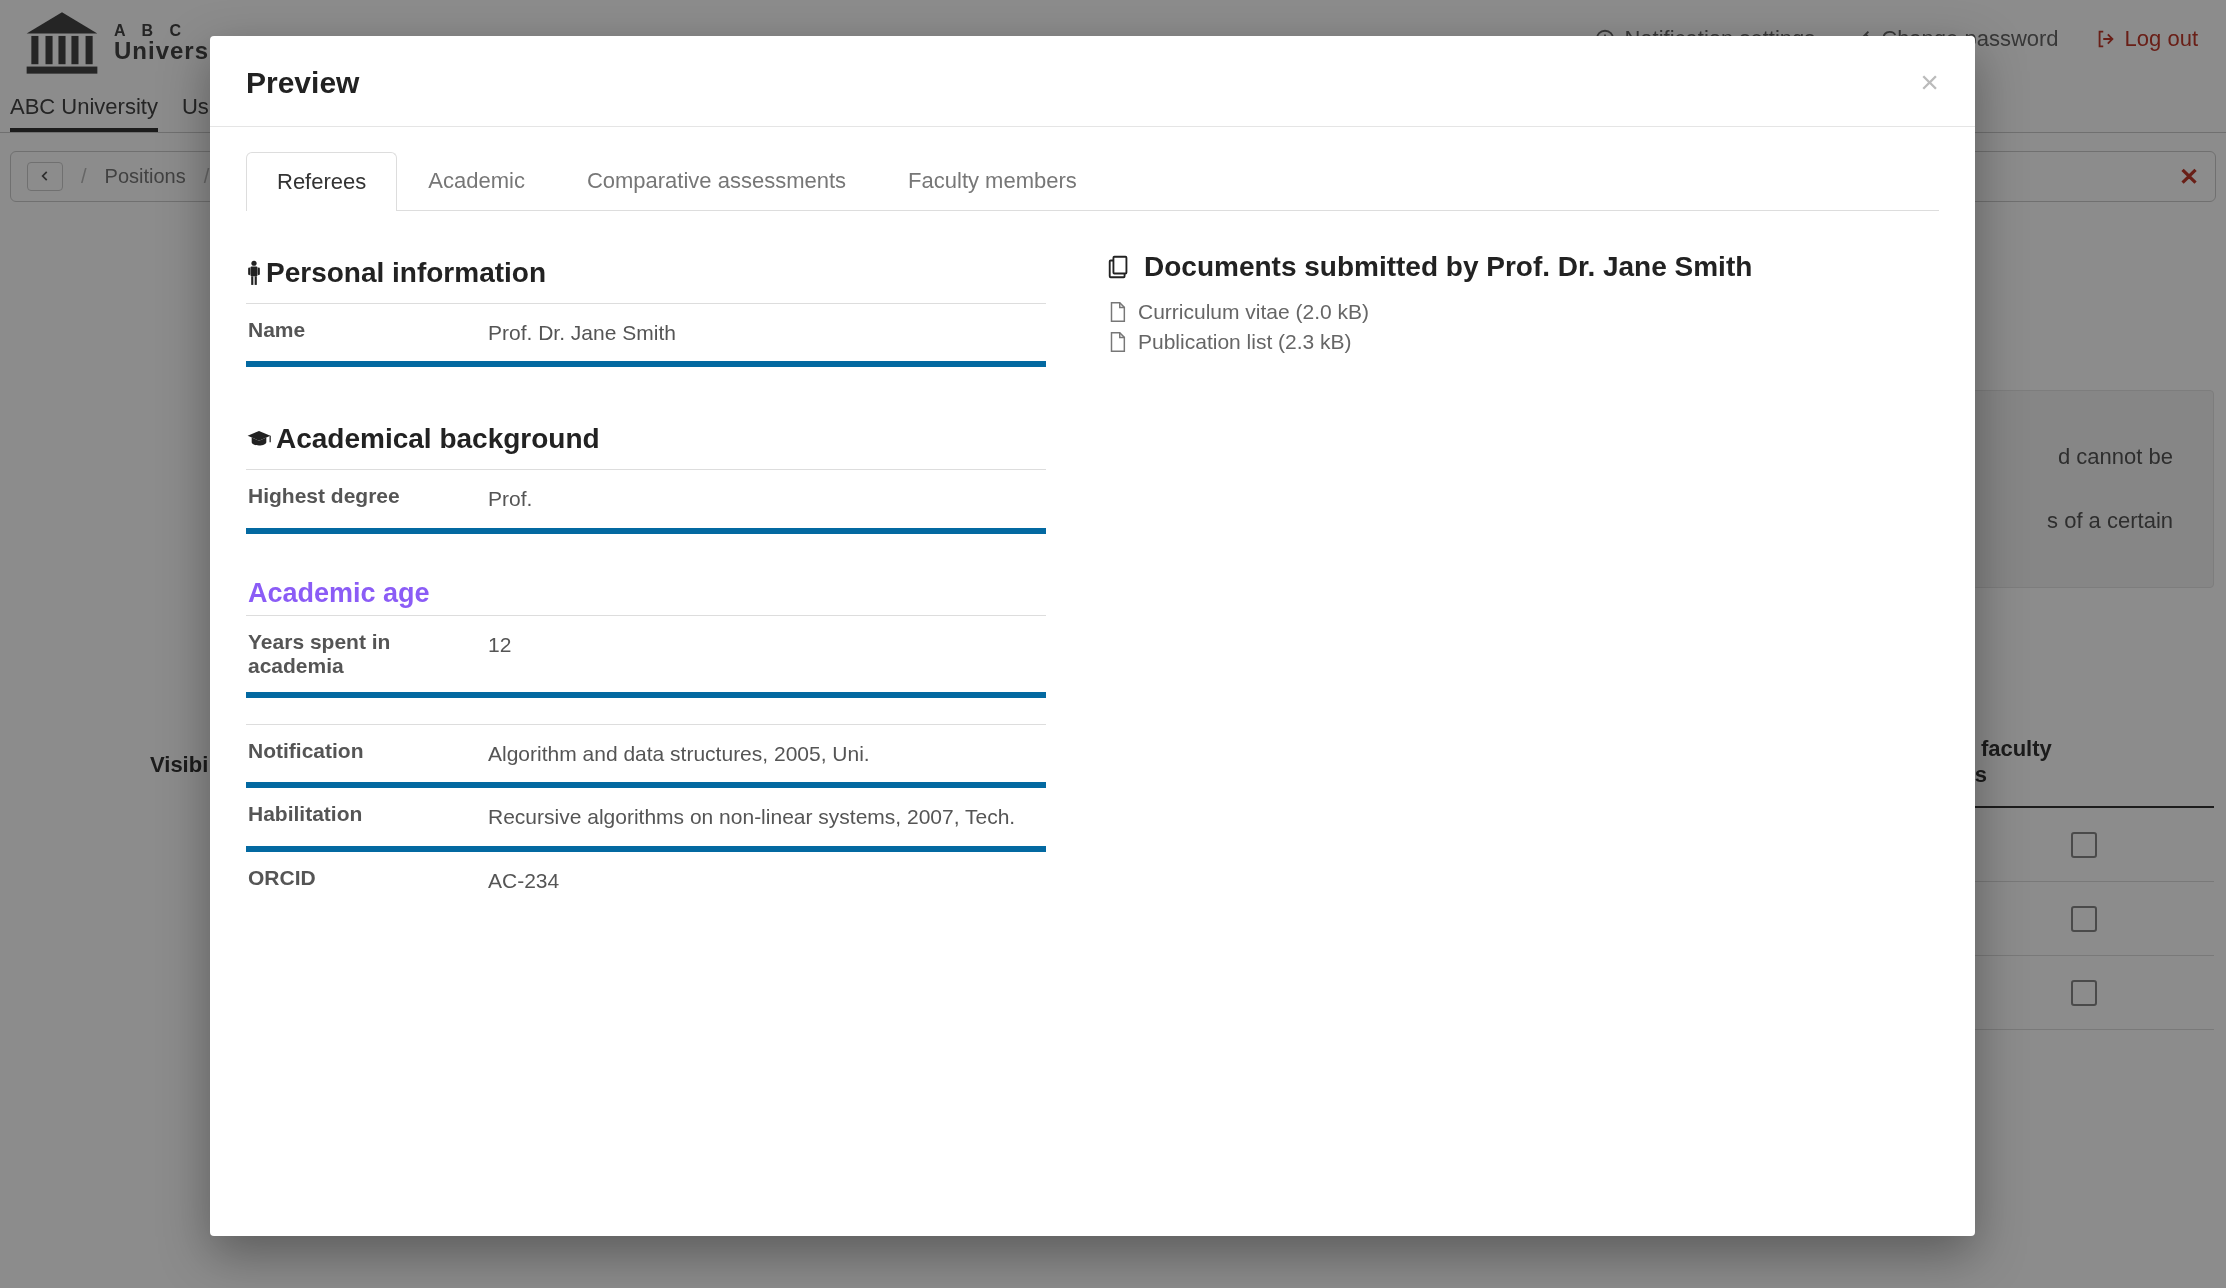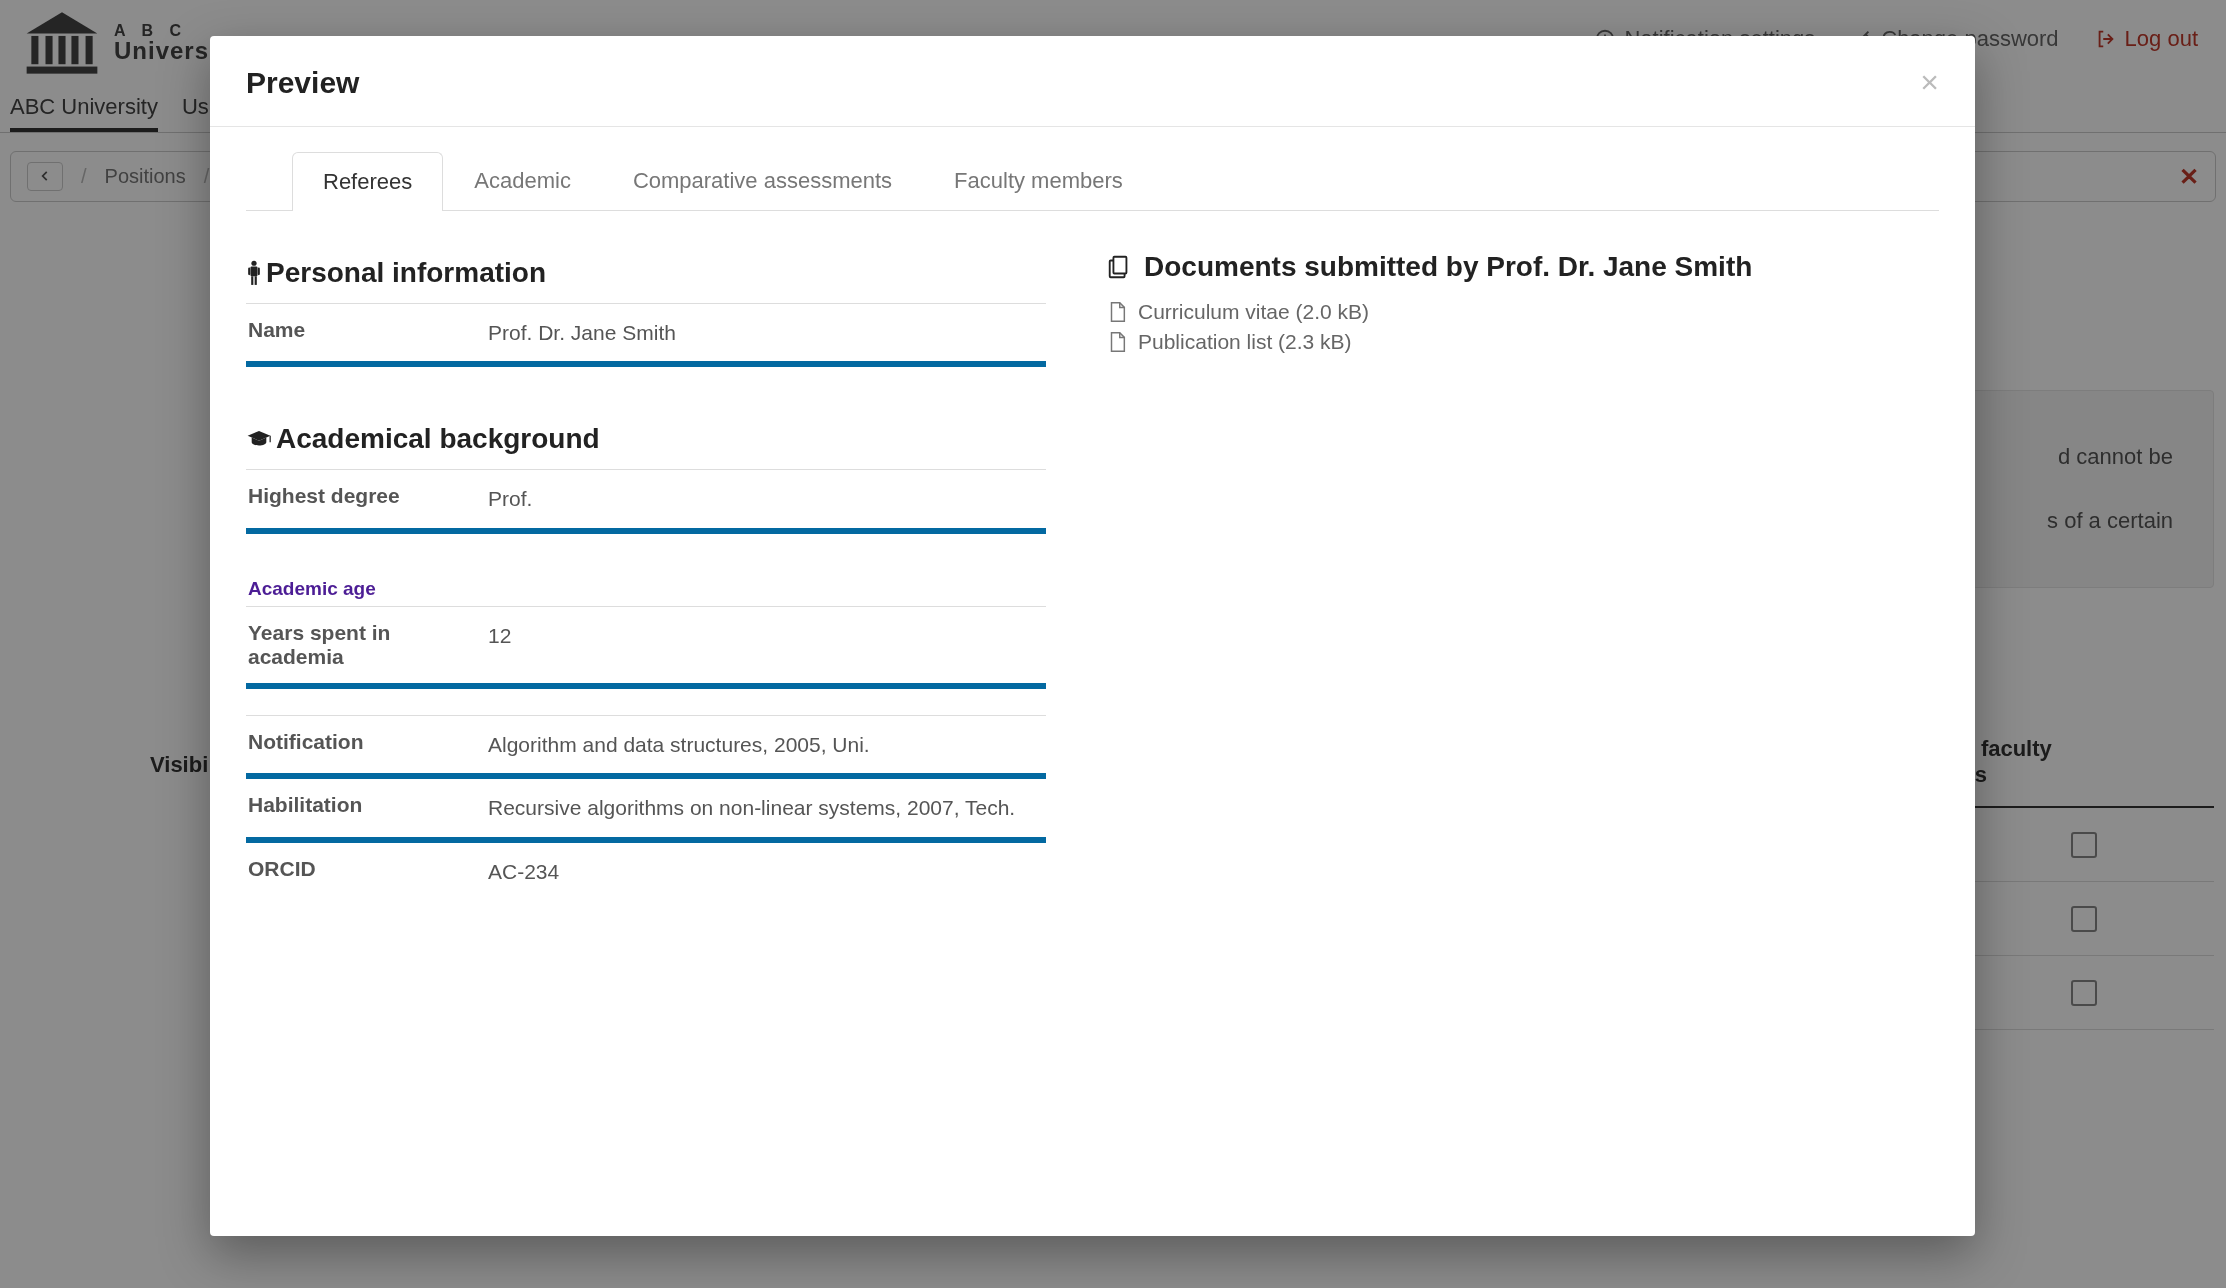--- a/index.html
+++ b/index.html
@@ -47,31 +47,31 @@
     
     .overlay { position: absolute; inset: 0; background: rgba(0,0,0,0.45); }
     .modal { position: absolute; left: 210px; top: 36px; width: 1765px; height: 1200px; background: #fff; border-radius: 4px; box-shadow: 0 18px 50px rgba(0,0,0,0.35); display: flex; flex-direction: column; }
     .modal-header { display: flex; justify-content: space-between; align-items: flex-start; padding: 30px 36px 26px 36px; border-bottom: 1px solid #e5e5e5; }
     .modal-title { font-size: 30px; font-weight: 700; color: #222; }
     .modal-close { font-size: 32px; color: #bbb; cursor: pointer; line-height: 1; }
     .modal-body { padding: 24px 36px 36px 36px; flex: 1; overflow: auto; }
     
     .tabs { display: flex; border-bottom: 1px solid #ddd; }
     .tab { padding: 16px 30px; font-size: 22px; color: #777; cursor: pointer; border: 1px solid transparent; border-bottom: none; border-top-left-radius: 6px; border-top-right-radius: 6px; }
-    .tab.active { color: #333; border-color: #ddd; background: #fff; position: relative; top: 1px; margin-left: 46px; }
+    .tab.active { color: #333; border-color: #ddd; background: #fff; position: relative; top: 1px; }
     .modal-content { display: flex; gap: 60px; margin-top: 40px; }
     .col-left { width: 800px; }
     .col-right { flex: 1; }
     .section-h { display: flex; align-items: center; gap: 4px; font-size: 28px; font-weight: 700; color: #222; margin-top: 6px; }
     .section-sep { border-bottom: 1px solid #ddd; margin-top: 14px; }
     .kv { display: flex; border-bottom: 6px solid #0369a1; padding: 14px 2px; }
     .kv:last-child { border-bottom: none; }
     .kv .k { width: 240px; font-weight: 700; color: #555; font-size: 21px; }
     .kv .v { flex: 1; color: #555; font-size: 21px; line-height: 1.4; }
-    .subhead { font-weight: 700; color: #4c1d95; font-size: 19px; padding: 44px 2px 6px 2px; }
+    .subhead { font-weight: 700; color: #8b5cf6; font-size: 27px; padding: 44px 2px 6px 2px; }
     .sub-sep { border-bottom: 1px solid #ddd; }
     .doc-header { display: flex; align-items: center; gap: 12px; font-size: 28px; font-weight: 700; color: #222; }
     .doc-list { margin-top: 14px; }
     .doc-item { display: flex; align-items: center; gap: 10px; color: #666; font-size: 21px; padding: 3px 0; cursor: pointer; }
     
     svg.ico { width: 22px; height: 22px; }
     svg.ico-lg { width: 26px; height: 26px; }
     svg.ico-person { width: 16px; height: 26px; }
   </style>
 </head>

